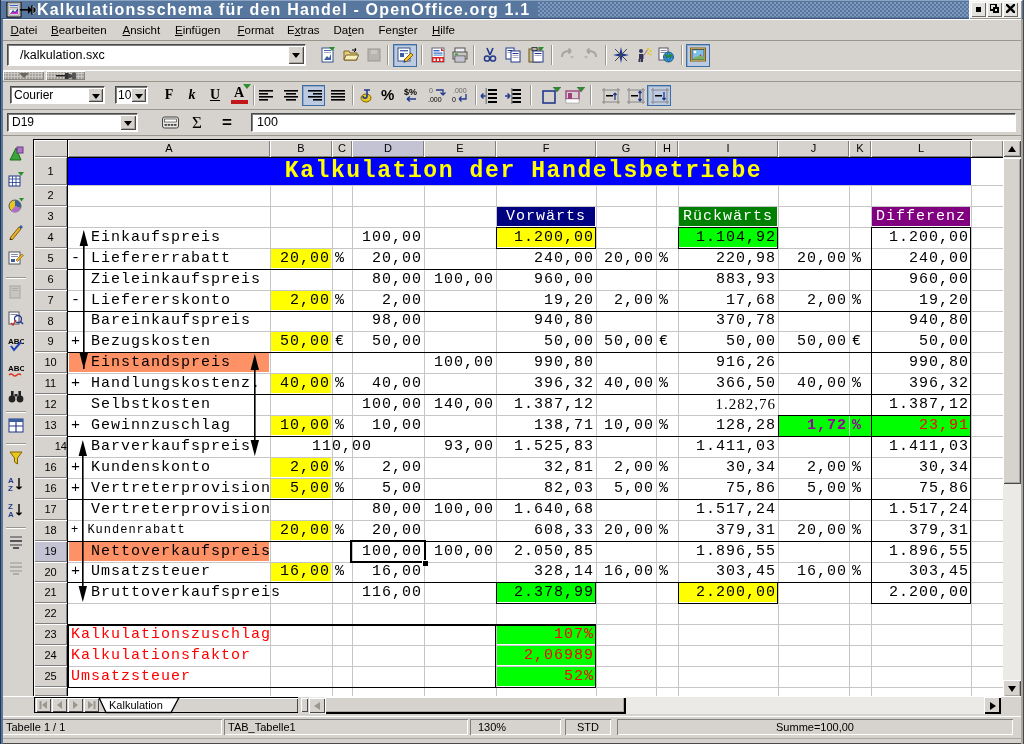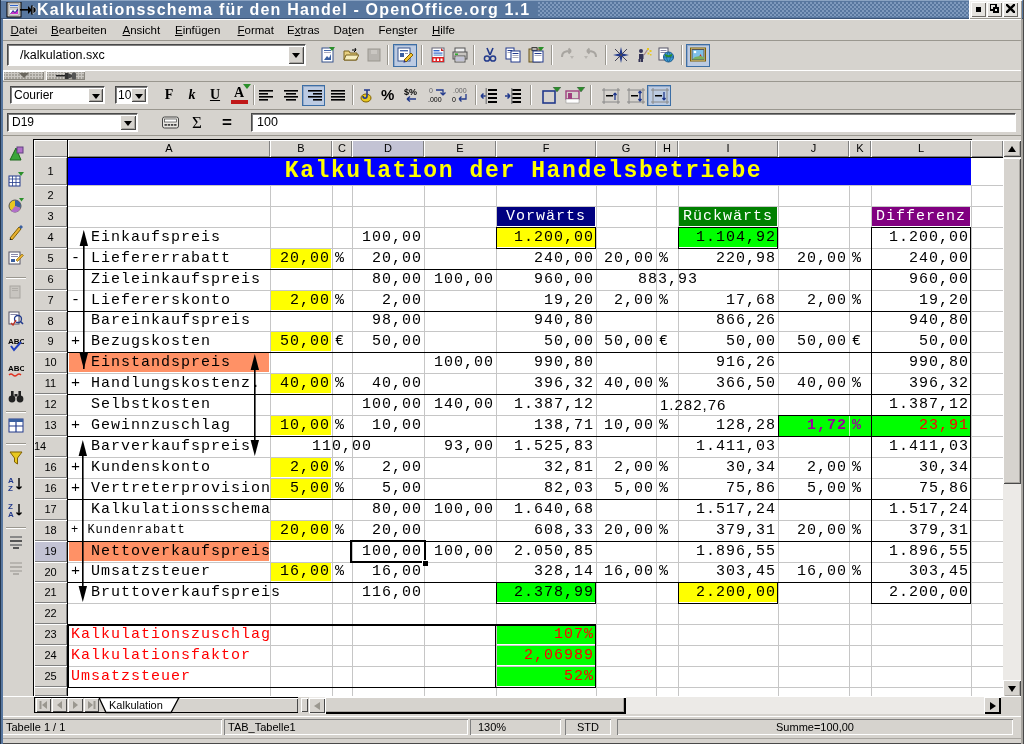--- a/index.html
+++ b/index.html
@@ -369,21 +369,21 @@
 <div style="position:absolute;left:34px;top:331px;width:33px;height:21px;font-size:11px;text-align:center;line-height:21px;color:#000;">9</div>
 <div style="position:absolute;left:34px;top:352px;width:33px;height:21px;background:#d6d3ce;font-size:11px;text-align:center;line-height:21px;color:#000;box-shadow:inset 1px 1px 0 #ffffff,inset -1px -1px 0 #808080;"></div>
 <div style="position:absolute;left:34px;top:352px;width:33px;height:21px;font-size:11px;text-align:center;line-height:21px;color:#000;">10</div>
 <div style="position:absolute;left:34px;top:373px;width:33px;height:21px;background:#d6d3ce;font-size:11px;text-align:center;line-height:21px;color:#000;box-shadow:inset 1px 1px 0 #ffffff,inset -1px -1px 0 #808080;"></div>
 <div style="position:absolute;left:34px;top:373px;width:33px;height:21px;font-size:11px;text-align:center;line-height:21px;color:#000;">11</div>
 <div style="position:absolute;left:34px;top:394px;width:33px;height:21px;background:#d6d3ce;font-size:11px;text-align:center;line-height:21px;color:#000;box-shadow:inset 1px 1px 0 #ffffff,inset -1px -1px 0 #808080;"></div>
 <div style="position:absolute;left:34px;top:394px;width:33px;height:21px;font-size:11px;text-align:center;line-height:21px;color:#000;">12</div>
 <div style="position:absolute;left:34px;top:415px;width:33px;height:21px;background:#d6d3ce;font-size:11px;text-align:center;line-height:21px;color:#000;box-shadow:inset 1px 1px 0 #ffffff,inset -1px -1px 0 #808080;"></div>
 <div style="position:absolute;left:34px;top:415px;width:33px;height:21px;font-size:11px;text-align:center;line-height:21px;color:#000;">13</div>
 <div style="position:absolute;left:34px;top:436px;width:33px;height:21px;background:#d6d3ce;font-size:11px;text-align:center;line-height:21px;color:#000;box-shadow:inset 1px 1px 0 #ffffff,inset -1px -1px 0 #808080;"></div>
-<div style="position:absolute;left:34px;top:436px;width:33px;height:21px;font-size:11px;text-align:left;line-height:21px;color:#000;">14</div>
+<div style="position:absolute;left:34px;top:436px;width:33px;height:21px;font-size:11px;text-align:right;line-height:21px;color:#000;">14</div>
 <div style="position:absolute;left:34px;top:457px;width:33px;height:21px;background:#d6d3ce;font-size:11px;text-align:center;line-height:21px;color:#000;box-shadow:inset 1px 1px 0 #ffffff,inset -1px -1px 0 #808080;"></div>
 <div style="position:absolute;left:34px;top:457px;width:33px;height:21px;font-size:11px;text-align:center;line-height:21px;color:#000;">16</div>
 <div style="position:absolute;left:34px;top:478px;width:33px;height:21px;background:#d6d3ce;font-size:11px;text-align:center;line-height:21px;color:#000;box-shadow:inset 1px 1px 0 #ffffff,inset -1px -1px 0 #808080;"></div>
 <div style="position:absolute;left:34px;top:478px;width:33px;height:21px;font-size:11px;text-align:center;line-height:21px;color:#000;">16</div>
 <div style="position:absolute;left:34px;top:499px;width:33px;height:21px;background:#d6d3ce;font-size:11px;text-align:center;line-height:21px;color:#000;box-shadow:inset 1px 1px 0 #ffffff,inset -1px -1px 0 #808080;"></div>
 <div style="position:absolute;left:34px;top:499px;width:33px;height:21px;font-size:11px;text-align:center;line-height:21px;color:#000;">17</div>
 <div style="position:absolute;left:34px;top:520px;width:33px;height:21px;background:#d6d3ce;font-size:11px;text-align:center;line-height:21px;color:#000;box-shadow:inset 1px 1px 0 #ffffff,inset -1px -1px 0 #808080;"></div>
 <div style="position:absolute;left:34px;top:520px;width:33px;height:21px;font-size:11px;text-align:center;line-height:21px;color:#000;">18</div>
 <div style="position:absolute;left:34px;top:541px;width:33px;height:21px;background:#c3c3d4;font-size:11px;text-align:center;line-height:21px;color:#000;box-shadow:inset 1px 1px 0 #ffffff,inset -1px -1px 0 #808080;"></div>
 <div style="position:absolute;left:34px;top:541px;width:33px;height:21px;font-size:11px;text-align:center;line-height:21px;color:#000;">19</div>
@@ -517,37 +517,37 @@
 <div style="position:absolute;left:556px;top:248px;width:98px;height:21px;font-family:Liberation Mono,monospace;font-size:15px;letter-spacing:1px;white-space:pre;text-align:right;line-height:21px;color:#000;overflow:visible;">20,00</div>
 <div style="position:absolute;left:659px;top:248px;width:400px;height:21px;font-family:Liberation Mono,monospace;font-size:15px;letter-spacing:1px;white-space:pre;line-height:21px;color:#000;">%</div>
 <div style="position:absolute;left:638px;top:248px;width:138px;height:21px;font-family:Liberation Mono,monospace;font-size:15px;letter-spacing:1px;white-space:pre;text-align:right;line-height:21px;color:#000;overflow:visible;">220,98</div>
 <div style="position:absolute;left:738px;top:248px;width:109px;height:21px;font-family:Liberation Mono,monospace;font-size:15px;letter-spacing:1px;white-space:pre;text-align:right;line-height:21px;color:#000;overflow:visible;">20,00</div>
 <div style="position:absolute;left:852px;top:248px;width:400px;height:21px;font-family:Liberation Mono,monospace;font-size:15px;letter-spacing:1px;white-space:pre;line-height:21px;color:#000;">%</div>
 <div style="position:absolute;left:831px;top:248px;width:138px;height:21px;font-family:Liberation Mono,monospace;font-size:15px;letter-spacing:1px;white-space:pre;text-align:right;line-height:21px;color:#000;overflow:visible;">240,00</div>
 <div style="position:absolute;left:91px;top:269px;width:400px;height:21px;font-family:Liberation Mono,monospace;font-size:15px;letter-spacing:1px;white-space:pre;line-height:21px;color:#000;">Zieleinkaufspreis</div>
 <div style="position:absolute;left:312px;top:269px;width:110px;height:21px;font-family:Liberation Mono,monospace;font-size:15px;letter-spacing:1px;white-space:pre;text-align:right;line-height:21px;color:#000;overflow:visible;">80,00</div>
 <div style="position:absolute;left:384px;top:269px;width:110px;height:21px;font-family:Liberation Mono,monospace;font-size:15px;letter-spacing:1px;white-space:pre;text-align:right;line-height:21px;color:#000;overflow:visible;">100,00</div>
 <div style="position:absolute;left:456px;top:269px;width:138px;height:21px;font-family:Liberation Mono,monospace;font-size:15px;letter-spacing:1px;white-space:pre;text-align:right;line-height:21px;color:#000;overflow:visible;">960,00</div>
-<div style="position:absolute;left:638px;top:269px;width:138px;height:21px;font-family:Liberation Mono,monospace;font-size:15px;letter-spacing:1px;white-space:pre;text-align:left;line-height:21px;color:#000;overflow:visible;">883,93</div>
+<div style="position:absolute;left:638px;top:269px;width:138px;height:21px;font-family:Liberation Mono,monospace;font-size:15px;letter-spacing:1px;white-space:pre;text-align:right;line-height:21px;color:#000;overflow:visible;">883,93</div>
 <div style="position:absolute;left:831px;top:269px;width:138px;height:21px;font-family:Liberation Mono,monospace;font-size:15px;letter-spacing:1px;white-space:pre;text-align:right;line-height:21px;color:#000;overflow:visible;">960,00</div>
 <div style="position:absolute;left:71px;top:290px;width:400px;height:21px;font-family:Liberation Mono,monospace;font-size:15px;letter-spacing:1px;white-space:pre;line-height:21px;color:#000;">- Liefererskonto</div>
 <div style="position:absolute;left:230px;top:290px;width:100px;height:21px;font-family:Liberation Mono,monospace;font-size:15px;letter-spacing:1px;white-space:pre;text-align:right;line-height:21px;color:#000;overflow:visible;">2,00</div>
 <div style="position:absolute;left:335px;top:290px;width:400px;height:21px;font-family:Liberation Mono,monospace;font-size:15px;letter-spacing:1px;white-space:pre;line-height:21px;color:#000;">%</div>
 <div style="position:absolute;left:312px;top:290px;width:110px;height:21px;font-family:Liberation Mono,monospace;font-size:15px;letter-spacing:1px;white-space:pre;text-align:right;line-height:21px;color:#000;overflow:visible;">2,00</div>
 <div style="position:absolute;left:456px;top:290px;width:138px;height:21px;font-family:Liberation Mono,monospace;font-size:15px;letter-spacing:1px;white-space:pre;text-align:right;line-height:21px;color:#000;overflow:visible;">19,20</div>
 <div style="position:absolute;left:556px;top:290px;width:98px;height:21px;font-family:Liberation Mono,monospace;font-size:15px;letter-spacing:1px;white-space:pre;text-align:right;line-height:21px;color:#000;overflow:visible;">2,00</div>
 <div style="position:absolute;left:659px;top:290px;width:400px;height:21px;font-family:Liberation Mono,monospace;font-size:15px;letter-spacing:1px;white-space:pre;line-height:21px;color:#000;">%</div>
 <div style="position:absolute;left:638px;top:290px;width:138px;height:21px;font-family:Liberation Mono,monospace;font-size:15px;letter-spacing:1px;white-space:pre;text-align:right;line-height:21px;color:#000;overflow:visible;">17,68</div>
 <div style="position:absolute;left:738px;top:290px;width:109px;height:21px;font-family:Liberation Mono,monospace;font-size:15px;letter-spacing:1px;white-space:pre;text-align:right;line-height:21px;color:#000;overflow:visible;">2,00</div>
 <div style="position:absolute;left:852px;top:290px;width:400px;height:21px;font-family:Liberation Mono,monospace;font-size:15px;letter-spacing:1px;white-space:pre;line-height:21px;color:#000;">%</div>
 <div style="position:absolute;left:831px;top:290px;width:138px;height:21px;font-family:Liberation Mono,monospace;font-size:15px;letter-spacing:1px;white-space:pre;text-align:right;line-height:21px;color:#000;overflow:visible;">19,20</div>
 <div style="position:absolute;left:91px;top:311px;width:400px;height:20px;font-family:Liberation Mono,monospace;font-size:15px;letter-spacing:1px;white-space:pre;line-height:20px;color:#000;">Bareinkaufspreis</div>
 <div style="position:absolute;left:312px;top:311px;width:110px;height:20px;font-family:Liberation Mono,monospace;font-size:15px;letter-spacing:1px;white-space:pre;text-align:right;line-height:20px;color:#000;overflow:visible;">98,00</div>
 <div style="position:absolute;left:456px;top:311px;width:138px;height:20px;font-family:Liberation Mono,monospace;font-size:15px;letter-spacing:1px;white-space:pre;text-align:right;line-height:20px;color:#000;overflow:visible;">940,80</div>
-<div style="position:absolute;left:638px;top:311px;width:138px;height:20px;font-family:Liberation Mono,monospace;font-size:15px;letter-spacing:1px;white-space:pre;text-align:right;line-height:20px;color:#000;overflow:visible;">866,26</div>
+<div style="position:absolute;left:638px;top:311px;width:138px;height:20px;font-family:Liberation Mono,monospace;font-size:15px;letter-spacing:1px;white-space:pre;text-align:right;line-height:20px;color:#000;overflow:visible;">370,78</div>
 <div style="position:absolute;left:831px;top:311px;width:138px;height:20px;font-family:Liberation Mono,monospace;font-size:15px;letter-spacing:1px;white-space:pre;text-align:right;line-height:20px;color:#000;overflow:visible;">940,80</div>
 <div style="position:absolute;left:71px;top:331px;width:400px;height:21px;font-family:Liberation Mono,monospace;font-size:15px;letter-spacing:1px;white-space:pre;line-height:21px;color:#000;">+ Bezugskosten</div>
 <div style="position:absolute;left:230px;top:331px;width:100px;height:21px;font-family:Liberation Mono,monospace;font-size:15px;letter-spacing:1px;white-space:pre;text-align:right;line-height:21px;color:#000;overflow:visible;">50,00</div>
 <div style="position:absolute;left:335px;top:331px;width:400px;height:21px;font-family:Liberation Mono,monospace;font-size:15px;letter-spacing:1px;white-space:pre;line-height:21px;color:#000;">€</div>
 <div style="position:absolute;left:312px;top:331px;width:110px;height:21px;font-family:Liberation Mono,monospace;font-size:15px;letter-spacing:1px;white-space:pre;text-align:right;line-height:21px;color:#000;overflow:visible;">50,00</div>
 <div style="position:absolute;left:456px;top:331px;width:138px;height:21px;font-family:Liberation Mono,monospace;font-size:15px;letter-spacing:1px;white-space:pre;text-align:right;line-height:21px;color:#000;overflow:visible;">50,00</div>
 <div style="position:absolute;left:556px;top:331px;width:98px;height:21px;font-family:Liberation Mono,monospace;font-size:15px;letter-spacing:1px;white-space:pre;text-align:right;line-height:21px;color:#000;overflow:visible;">50,00</div>
 <div style="position:absolute;left:659px;top:331px;width:400px;height:21px;font-family:Liberation Mono,monospace;font-size:15px;letter-spacing:1px;white-space:pre;line-height:21px;color:#000;">€</div>
 <div style="position:absolute;left:638px;top:331px;width:138px;height:21px;font-family:Liberation Mono,monospace;font-size:15px;letter-spacing:1px;white-space:pre;text-align:right;line-height:21px;color:#000;overflow:visible;">50,00</div>
 <div style="position:absolute;left:738px;top:331px;width:109px;height:21px;font-family:Liberation Mono,monospace;font-size:15px;letter-spacing:1px;white-space:pre;text-align:right;line-height:21px;color:#000;overflow:visible;">50,00</div>
@@ -566,21 +566,21 @@
 <div style="position:absolute;left:556px;top:373px;width:98px;height:21px;font-family:Liberation Mono,monospace;font-size:15px;letter-spacing:1px;white-space:pre;text-align:right;line-height:21px;color:#000;overflow:visible;">40,00</div>
 <div style="position:absolute;left:659px;top:373px;width:400px;height:21px;font-family:Liberation Mono,monospace;font-size:15px;letter-spacing:1px;white-space:pre;line-height:21px;color:#000;">%</div>
 <div style="position:absolute;left:638px;top:373px;width:138px;height:21px;font-family:Liberation Mono,monospace;font-size:15px;letter-spacing:1px;white-space:pre;text-align:right;line-height:21px;color:#000;overflow:visible;">366,50</div>
 <div style="position:absolute;left:738px;top:373px;width:109px;height:21px;font-family:Liberation Mono,monospace;font-size:15px;letter-spacing:1px;white-space:pre;text-align:right;line-height:21px;color:#000;overflow:visible;">40,00</div>
 <div style="position:absolute;left:852px;top:373px;width:400px;height:21px;font-family:Liberation Mono,monospace;font-size:15px;letter-spacing:1px;white-space:pre;line-height:21px;color:#000;">%</div>
 <div style="position:absolute;left:831px;top:373px;width:138px;height:21px;font-family:Liberation Mono,monospace;font-size:15px;letter-spacing:1px;white-space:pre;text-align:right;line-height:21px;color:#000;overflow:visible;">396,32</div>
 <div style="position:absolute;left:91px;top:394px;width:400px;height:21px;font-family:Liberation Mono,monospace;font-size:15px;letter-spacing:1px;white-space:pre;line-height:21px;color:#000;">Selbstkosten</div>
 <div style="position:absolute;left:312px;top:394px;width:110px;height:21px;font-family:Liberation Mono,monospace;font-size:15px;letter-spacing:1px;white-space:pre;text-align:right;line-height:21px;color:#000;overflow:visible;">100,00</div>
 <div style="position:absolute;left:384px;top:394px;width:110px;height:21px;font-family:Liberation Mono,monospace;font-size:15px;letter-spacing:1px;white-space:pre;text-align:right;line-height:21px;color:#000;overflow:visible;">140,00</div>
 <div style="position:absolute;left:456px;top:394px;width:138px;height:21px;font-family:Liberation Mono,monospace;font-size:15px;letter-spacing:1px;white-space:pre;text-align:right;line-height:21px;color:#000;overflow:visible;">1.387,12</div>
-<div style="position:absolute;left:660px;top:394px;width:138px;height:21px;font-family:Liberation Sans, sans-serif;font-size:15px;letter-spacing:1px;white-space:pre;line-height:21px;color:#000;overflow:visible;">1.282,76</div>
+<div style="position:absolute;left:638px;top:394px;width:138px;height:21px;font-family:Liberation Serif, serif;font-size:15px;letter-spacing:1px;white-space:pre;text-align:right;line-height:21px;color:#000;overflow:visible;">1.282,76</div>
 <div style="position:absolute;left:831px;top:394px;width:138px;height:21px;font-family:Liberation Mono,monospace;font-size:15px;letter-spacing:1px;white-space:pre;text-align:right;line-height:21px;color:#000;overflow:visible;">1.387,12</div>
 <div style="position:absolute;left:71px;top:415px;width:400px;height:21px;font-family:Liberation Mono,monospace;font-size:15px;letter-spacing:1px;white-space:pre;line-height:21px;color:#000;">+ Gewinnzuschlag</div>
 <div style="position:absolute;left:230px;top:415px;width:100px;height:21px;font-family:Liberation Mono,monospace;font-size:15px;letter-spacing:1px;white-space:pre;text-align:right;line-height:21px;color:#000;overflow:visible;">10,00</div>
 <div style="position:absolute;left:335px;top:415px;width:400px;height:21px;font-family:Liberation Mono,monospace;font-size:15px;letter-spacing:1px;white-space:pre;line-height:21px;color:#000;">%</div>
 <div style="position:absolute;left:312px;top:415px;width:110px;height:21px;font-family:Liberation Mono,monospace;font-size:15px;letter-spacing:1px;white-space:pre;text-align:right;line-height:21px;color:#000;overflow:visible;">10,00</div>
 <div style="position:absolute;left:456px;top:415px;width:138px;height:21px;font-family:Liberation Mono,monospace;font-size:15px;letter-spacing:1px;white-space:pre;text-align:right;line-height:21px;color:#000;overflow:visible;">138,71</div>
 <div style="position:absolute;left:556px;top:415px;width:98px;height:21px;font-family:Liberation Mono,monospace;font-size:15px;letter-spacing:1px;white-space:pre;text-align:right;line-height:21px;color:#000;overflow:visible;">10,00</div>
 <div style="position:absolute;left:659px;top:415px;width:400px;height:21px;font-family:Liberation Mono,monospace;font-size:15px;letter-spacing:1px;white-space:pre;line-height:21px;color:#000;">%</div>
 <div style="position:absolute;left:638px;top:415px;width:138px;height:21px;font-family:Liberation Mono,monospace;font-size:15px;letter-spacing:1px;white-space:pre;text-align:right;line-height:21px;color:#000;overflow:visible;">128,28</div>
 <div style="position:absolute;left:831px;top:415px;width:138px;height:21px;font-family:Liberation Mono,monospace;font-size:15px;letter-spacing:1px;white-space:pre;text-align:right;line-height:21px;color:#ff0000;overflow:visible;">23,91</div>
@@ -605,21 +605,21 @@
 <div style="position:absolute;left:230px;top:478px;width:100px;height:21px;font-family:Liberation Mono,monospace;font-size:15px;letter-spacing:1px;white-space:pre;text-align:right;line-height:21px;color:#000;overflow:visible;">5,00</div>
 <div style="position:absolute;left:335px;top:478px;width:400px;height:21px;font-family:Liberation Mono,monospace;font-size:15px;letter-spacing:1px;white-space:pre;line-height:21px;color:#000;">%</div>
 <div style="position:absolute;left:312px;top:478px;width:110px;height:21px;font-family:Liberation Mono,monospace;font-size:15px;letter-spacing:1px;white-space:pre;text-align:right;line-height:21px;color:#000;overflow:visible;">5,00</div>
 <div style="position:absolute;left:456px;top:478px;width:138px;height:21px;font-family:Liberation Mono,monospace;font-size:15px;letter-spacing:1px;white-space:pre;text-align:right;line-height:21px;color:#000;overflow:visible;">82,03</div>
 <div style="position:absolute;left:556px;top:478px;width:98px;height:21px;font-family:Liberation Mono,monospace;font-size:15px;letter-spacing:1px;white-space:pre;text-align:right;line-height:21px;color:#000;overflow:visible;">5,00</div>
 <div style="position:absolute;left:659px;top:478px;width:400px;height:21px;font-family:Liberation Mono,monospace;font-size:15px;letter-spacing:1px;white-space:pre;line-height:21px;color:#000;">%</div>
 <div style="position:absolute;left:638px;top:478px;width:138px;height:21px;font-family:Liberation Mono,monospace;font-size:15px;letter-spacing:1px;white-space:pre;text-align:right;line-height:21px;color:#000;overflow:visible;">75,86</div>
 <div style="position:absolute;left:738px;top:478px;width:109px;height:21px;font-family:Liberation Mono,monospace;font-size:15px;letter-spacing:1px;white-space:pre;text-align:right;line-height:21px;color:#000;overflow:visible;">5,00</div>
 <div style="position:absolute;left:852px;top:478px;width:400px;height:21px;font-family:Liberation Mono,monospace;font-size:15px;letter-spacing:1px;white-space:pre;line-height:21px;color:#000;">%</div>
 <div style="position:absolute;left:831px;top:478px;width:138px;height:21px;font-family:Liberation Mono,monospace;font-size:15px;letter-spacing:1px;white-space:pre;text-align:right;line-height:21px;color:#000;overflow:visible;">75,86</div>
-<div style="position:absolute;left:91px;top:499px;width:400px;height:21px;font-family:Liberation Mono,monospace;font-size:15px;letter-spacing:1px;white-space:pre;line-height:21px;color:#000;">Kalkulationsschema</div>
+<div style="position:absolute;left:91px;top:499px;width:400px;height:21px;font-family:Liberation Mono,monospace;font-size:15px;letter-spacing:1px;white-space:pre;line-height:21px;color:#000;">Vertreterprovision</div>
 <div style="position:absolute;left:312px;top:499px;width:110px;height:21px;font-family:Liberation Mono,monospace;font-size:15px;letter-spacing:1px;white-space:pre;text-align:right;line-height:21px;color:#000;overflow:visible;">80,00</div>
 <div style="position:absolute;left:384px;top:499px;width:110px;height:21px;font-family:Liberation Mono,monospace;font-size:15px;letter-spacing:1px;white-space:pre;text-align:right;line-height:21px;color:#000;overflow:visible;">100,00</div>
 <div style="position:absolute;left:456px;top:499px;width:138px;height:21px;font-family:Liberation Mono,monospace;font-size:15px;letter-spacing:1px;white-space:pre;text-align:right;line-height:21px;color:#000;overflow:visible;">1.640,68</div>
 <div style="position:absolute;left:638px;top:499px;width:138px;height:21px;font-family:Liberation Mono,monospace;font-size:15px;letter-spacing:1px;white-space:pre;text-align:right;line-height:21px;color:#000;overflow:visible;">1.517,24</div>
 <div style="position:absolute;left:831px;top:499px;width:138px;height:21px;font-family:Liberation Mono,monospace;font-size:15px;letter-spacing:1px;white-space:pre;text-align:right;line-height:21px;color:#000;overflow:visible;">1.517,24</div>
 <div style="position:absolute;left:71px;top:520px;width:400px;height:21px;font-family:Liberation Mono,monospace;font-size:12px;letter-spacing:1px;white-space:pre;line-height:21px;color:#000;">+ Kundenrabatt</div>
 <div style="position:absolute;left:230px;top:520px;width:100px;height:21px;font-family:Liberation Mono,monospace;font-size:15px;letter-spacing:1px;white-space:pre;text-align:right;line-height:21px;color:#000;overflow:visible;">20,00</div>
 <div style="position:absolute;left:335px;top:520px;width:400px;height:21px;font-family:Liberation Mono,monospace;font-size:15px;letter-spacing:1px;white-space:pre;line-height:21px;color:#000;">%</div>
 <div style="position:absolute;left:312px;top:520px;width:110px;height:21px;font-family:Liberation Mono,monospace;font-size:15px;letter-spacing:1px;white-space:pre;text-align:right;line-height:21px;color:#000;overflow:visible;">20,00</div>
 <div style="position:absolute;left:456px;top:520px;width:138px;height:21px;font-family:Liberation Mono,monospace;font-size:15px;letter-spacing:1px;white-space:pre;text-align:right;line-height:21px;color:#000;overflow:visible;">608,33</div>

